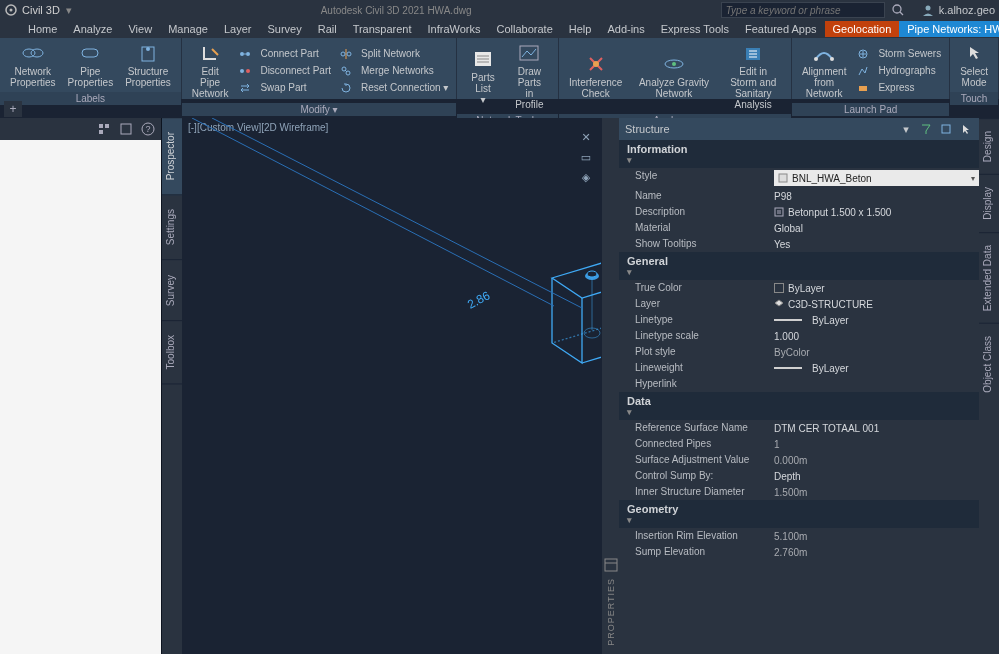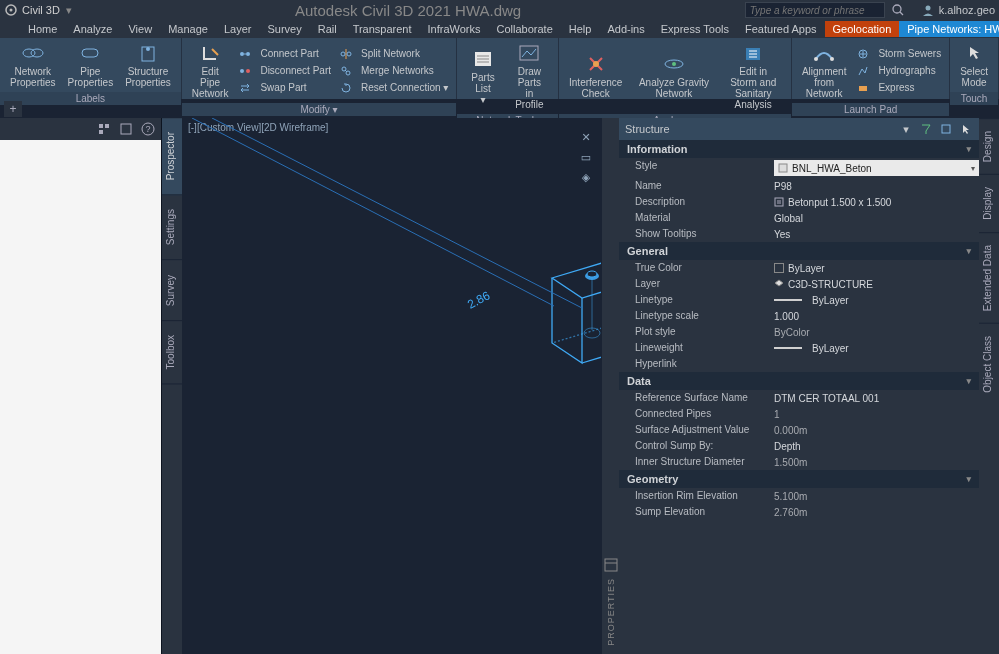--- a/index.html
+++ b/index.html
@@ -3,22 +3,22 @@
 <meta charset="utf-8">
 <style>
 * { margin: 0; padding: 0; box-sizing: border-box; font-family: "Segoe UI", Arial, sans-serif; }
 body { background: #1a2333; width: 999px; height: 654px; overflow: hidden; color: #c5c8cc; font-size: 11px; }
 
 
 .titlebar { height: 20px; background: #2a3340; display: flex; align-items: center; padding: 0 4px; font-size: 11px; }
 .titlebar .gear { width: 14px; height: 14px; margin-right: 4px; }
 .titlebar .appname { color: #d0d0d0; font-size: 11px; }
 .titlebar .dropdown { margin-left: 6px; color: #888; }
-.titlebar .center { flex: 1; text-align: center; color: #888; font-size: 15px; }
-.titlebar .search { width: 140px; height: 16px; background: #1a2333; border: 1px solid #3a4350; color: #888; padding: 0 4px; font-size: 10px; font-style: italic; }
+.titlebar .center { flex: 1; text-align: center; color: #888; font-size: 10px; }
+.titlebar .search { width: 164px; height: 16px; background: #1a2333; border: 1px solid #3a4350; color: #888; padding: 0 4px; font-size: 10px; font-style: italic; }
 .titlebar .user { margin-left: 10px; display: flex; align-items: center; color: #c5c8cc; }
 .titlebar .user svg { margin-right: 4px; }
 .titlebar .magnify { margin: 0 6px; }
 
 
 .menubar { height: 18px; background: #2a3340; display: flex; align-items: center; font-size: 11px; padding-left: 20px; gap: 0; }
 .menubar .tab { padding: 2px 8px; color: #c5c8cc; cursor: pointer; white-space: nowrap; }
 .menubar .tab.active { background: #c2410c; color: #fff; }
 .menubar .tab.active2 { background: #1e88d4; color: #fff; }
 
@@ -55,21 +55,21 @@
 .cube3d { position: absolute; left: 350px; top: 130px; }
 .dimtext { position: absolute; left: 285px; top: 175px; color: #3fa9f5; font-size: 12px; transform: rotate(-28deg); }
 
 
 .props { width: 360px; background: #2a3340; display: flex; }
 .props-body { flex: 1; display: flex; flex-direction: column; }
 .props-title { height: 22px; background: #34495e; display: flex; align-items: center; padding: 0 6px; justify-content: space-between; }
 .props-title .ttl { font-size: 11px; }
 .props-title .icons { display: flex; gap: 6px; }
 .props-title .icons .pi { width: 14px; height: 14px; cursor: pointer; display: flex; align-items: center; justify-content: center; }
-.section-h { background: #1f2b3a; padding: 3px 8px; font-size: 11px; font-weight: 600; color: #d0d3d7; display: flex; justify-content: space-between; align-items: center; }
+.section-h { background: #1f2b3a; padding: 3px 8px; font-size: 11px; font-weight: 600; color: #d0d3d7; display: flex; justify-content: space-between; align-items: flex-start; flex-direction: column; }
 .section-h .collapse { font-size: 9px; color: #888; }
 .prow { display: flex; padding: 2px 0; font-size: 10px; min-height: 16px; }
 .prow .k { width: 155px; padding-left: 16px; color: #b8bcc2; }
 .prow .v { flex: 1; color: #a8abb0; display: flex; align-items: center; gap: 4px; }
 .prow .v.editable { color: #d5d8dc; }
 .style-dd { flex: 1; background: #eaeaea; color: #222; height: 16px; display: flex; align-items: center; padding: 0 4px; font-size: 10px; gap: 4px; }
 .style-dd .ddarr { margin-left: auto; color: #555; font-size: 8px; }
 .byline { display: inline-block; width: 28px; height: 2px; background: #d0d0d0; margin-right: 6px; }
 .sq { width: 10px; height: 10px; border: 1px solid #888; display: inline-block; }
 

